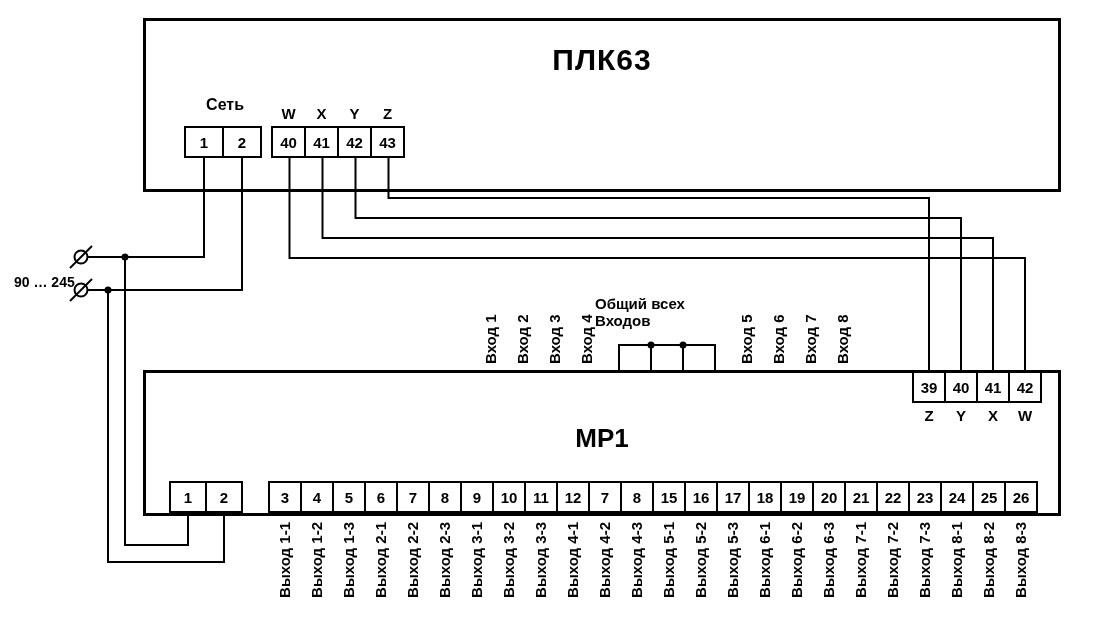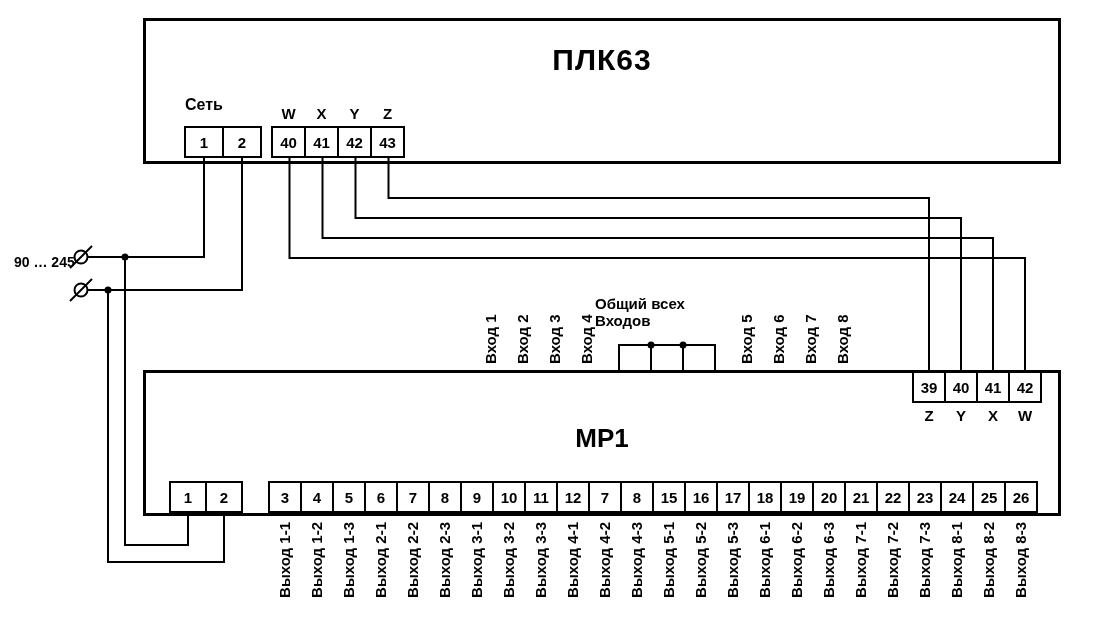--- a/index.html
+++ b/index.html
@@ -2,21 +2,21 @@
 <html><head>
 <meta charset="utf-8">
 <style>
   * { margin:0; padding:0; box-sizing:border-box; }
   html,body { background:#fff; font-family:"Liberation Sans", sans-serif; }
   .stage { position:relative; width:1096px; height:628px; background:#fff; overflow:hidden; color:#000; }
 
   svg.wires { position:absolute; left:0; top:0; z-index:1; }
 
   .box { position:absolute; border:3px solid #000; background:transparent; z-index:2; }
-  .plc-box { left:143px; top:18px; width:918px; height:146px; }
+  .plc-box { left:143px; top:18px; width:918px; height:174px; }
   .mp1-box { left:143px; top:370px; width:918px; height:146px; }
   .plc-title { margin-top:22px; text-align:center; font-size:30px; font-weight:bold; letter-spacing:1px; }
   .mp1-title { position:absolute; left:0; right:0; top:50px; text-align:center; font-size:26px; font-weight:bold; }
 
   .trow { position:absolute; display:flex; z-index:3; }
   .term { height:32px; border:2px solid #000; background:#fff; display:flex; align-items:center; justify-content:center;
           font-weight:bold; font-size:15px; margin-left:-2px; }
   .term:first-child { margin-left:0; }
   .w40 { width:40px; } .w38 { width:38px; } .w35 { width:35px; } .w34 { width:34px; }
 
@@ -26,23 +26,23 @@
   .right-row { left:912px; top:371px; }
   .pwr-row { left:169px; top:481px; }
   .bottom-row { left:268px; top:481px; }
 
   .hrow { position:absolute; display:flex; z-index:3; font-weight:bold; font-size:15px; }
   .hcell { display:flex; justify-content:center; align-items:center; height:18px; }
   .hc33 { width:33px; } .hc32 { width:32px; }
   .io-headers { left:272px; top:104px; }
   .right-letters { left:913px; top:406px; }
 
-  .net-label { position:absolute; left:164px; top:96px; width:80px; text-align:center;
+  .net-label { position:absolute; left:164px; top:96px; width:80px; text-align:right;
                font-weight:bold; font-size:16px; z-index:3; }
-  .power-label { position:absolute; left:14px; top:254px; font-weight:bold; font-size:14px; z-index:3; white-space:nowrap; }
+  .power-label { position:absolute; left:14px; top:274px; font-weight:bold; font-size:14px; z-index:3; white-space:nowrap; }
   .common-label { position:absolute; left:595px; top:295px; width:145px; text-align:left;
                   font-weight:bold; font-size:15px; line-height:17px; z-index:3; }
 
   .vrow { position:absolute; display:flex; z-index:3; }
   .vcell { position:relative; width:32px; height:100%; }
   .top-labels { left:475px; top:276px; height:88px; }
   .bottom-labels { left:269px; top:522px; height:100px; }
   .vlabel { position:absolute; white-space:nowrap; font-weight:bold; font-size:15px; height:18px; line-height:18px; }
   .vup   { bottom:0; left:calc(50% + 9px); transform-origin:0 100%; transform:rotate(-90deg); }
   .vdown { top:0; left:calc(50% - 9px); transform-origin:0 0; transform:rotate(-90deg) translateX(-100%); }

